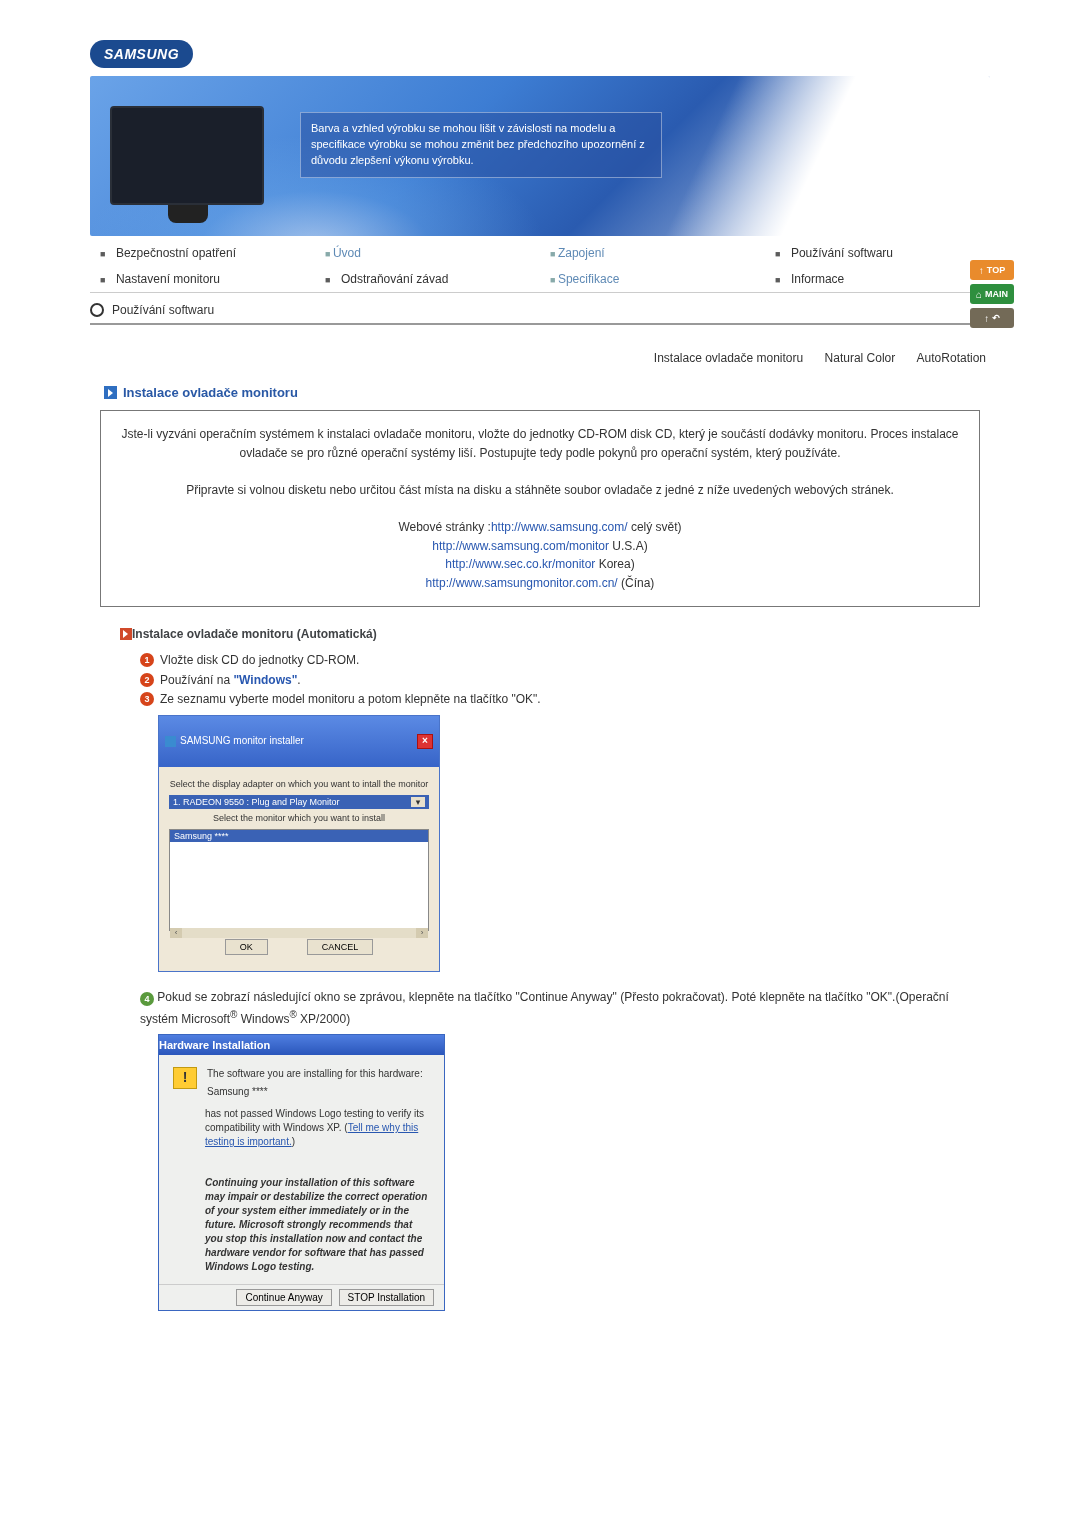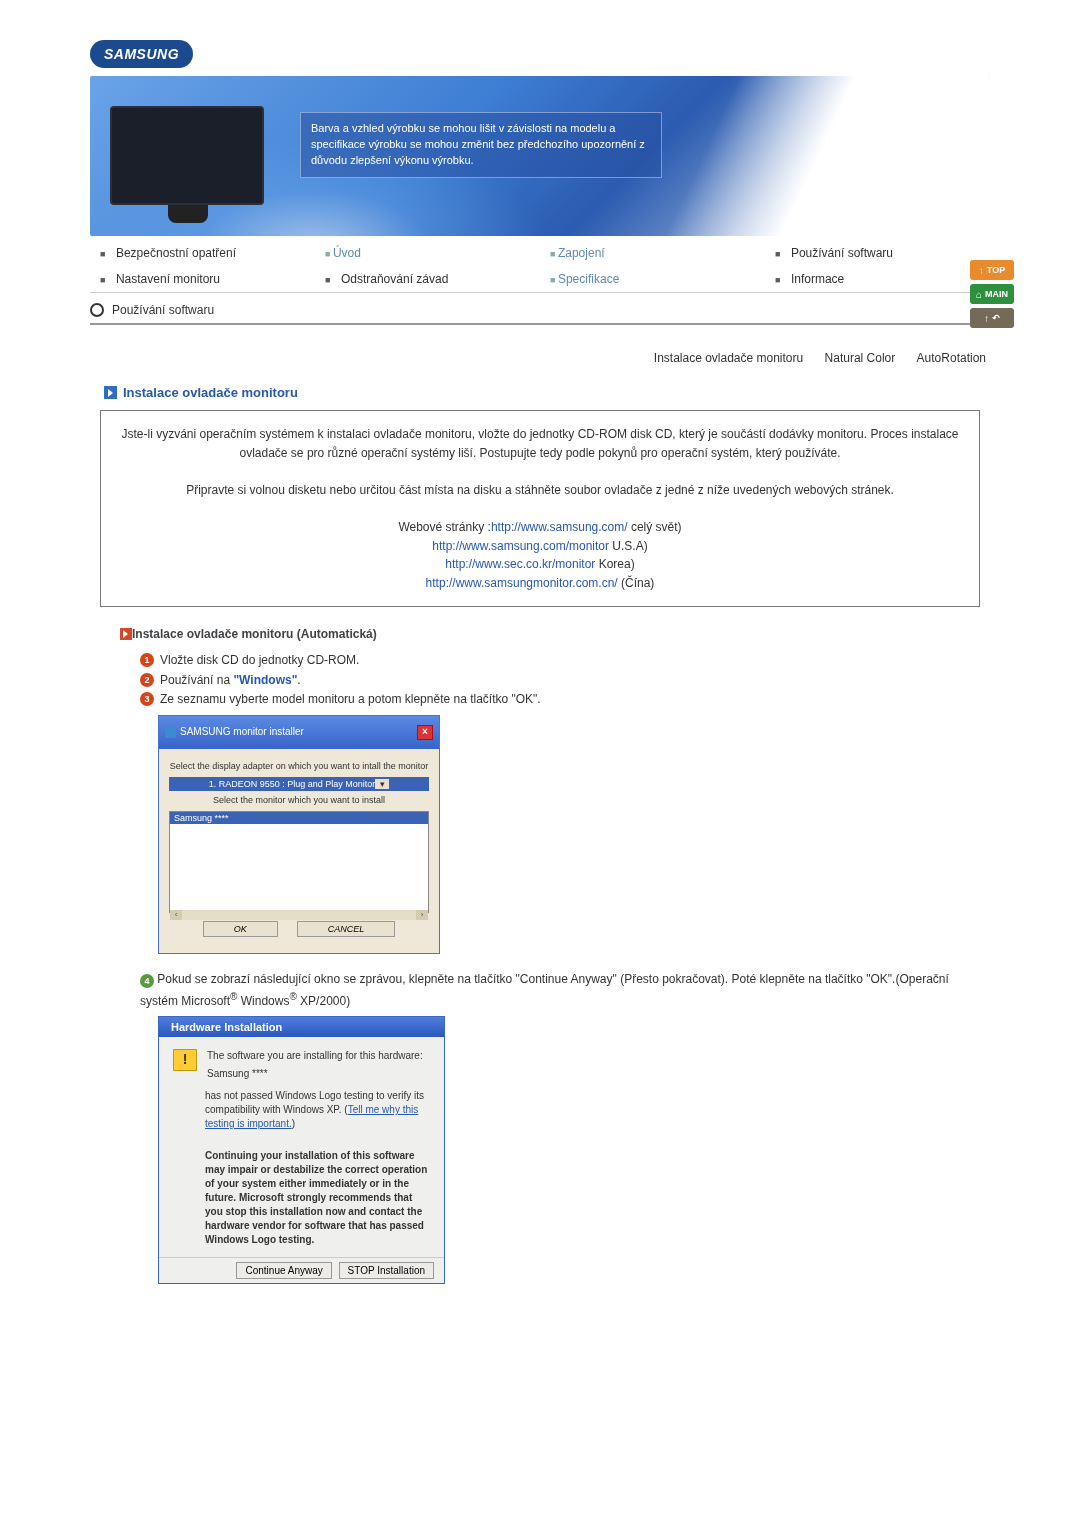--- a/index.html
+++ b/index.html
@@ -48,38 +48,38 @@
 .h-red .ic { width: 12px; height: 12px; background: #d14a2a; position: relative; }
 .h-red .ic::after { content: ""; position: absolute; left: 3px; top: 2px; border-left: 5px solid #fff; border-top: 4px solid transparent; border-bottom: 4px solid transparent; }
 
 .steps { margin: 0 0 0 50px; font-size: 12px; line-height: 1.6; }
 .step { display: flex; align-items: flex-start; gap: 6px; }
 .num { display: inline-block; width: 14px; height: 14px; border-radius: 50%; background: #d6441a; color: #fff; font-size: 9px; font-weight: bold; text-align: center; line-height: 14px; flex-shrink: 0; margin-top: 2px; }
 .num.g { background: #5a9a3d; }
 .step .t a { color: #2857b0; font-weight: bold; text-decoration: none; }
 
 .dlg { border: 1px solid #4a74c9; width: 280px; margin: 6px 0 16px 68px; background: #efe8d8; font-size: 10px; }
-.dlg .title { background: linear-gradient(#5b8ae4,#3764c8); color: #fff; padding: 9px 6px; display: flex; justify-content: space-between; align-items: center; font-size: 10px; }
+.dlg .title { background: linear-gradient(#5b8ae4,#3764c8); color: #fff; padding: 18px 6px; display: flex; justify-content: space-between; align-items: center; font-size: 10px; }
 .dlg .title .x { background: #d33; color: #fff; width: 14px; height: 13px; text-align: center; line-height: 12px; font-weight: bold; border: 1px solid #a11; }
 .dlg .body { padding: 8px 10px; }
 .dlg .prompt { text-align: center; font-size: 9px; margin: 4px 0 6px 0; color: #333; }
-.dlg .sel { background: #3a62b5; color: #fff; padding: 2px 4px; font-size: 9px; display: flex; justify-content: center; align-items: center; }
+.dlg .sel { background: #3a62b5; color: #fff; padding: 2px 4px; font-size: 9px; display: flex; justify-content: space-between; align-items: center; }
 .dlg .sel .dd { background: #e8e0cc; color: #333; width: 14px; text-align: center; }
 .dlg .listbox { background: #fff; border: 1px solid #888; height: 100px; margin-top: 4px; font-size: 9px; }
 .dlg .listbox .item { background: #3a62b5; color: #fff; padding: 1px 4px; }
 .dlg .listbox .scroll { height: 10px; background: #e4ddc8; display: flex; justify-content: space-between; margin-top: 86px; }
 .dlg .listbox .scroll span { width: 12px; background: #d4cbb0; text-align: center; line-height: 10px; font-size: 8px; color: #555; }
 .dlg .btns { text-align: center; padding: 8px 0; }
-.dlg .btns button { font-size: 9px; padding: 2px 30px; background: #e9e2cf; border: 1px solid #999; margin: 0 8px; font-style: italic; }
+.dlg .btns button { font-size: 9px; padding: 2px 14px; background: #e9e2cf; border: 1px solid #999; margin: 0 18px; }
 
 .para { margin: 0 20px 0 50px; font-size: 12px; line-height: 1.55; }
 .para .num { vertical-align: middle; }
 
 .hw-dlg { border: 1px solid #3a66c0; width: 285px; margin: 6px 0 0 68px; background: #eff0ee; font-size: 10px; }
-.hw-dlg .title { background: linear-gradient(#4f7ee0,#2a56bb); color: #fff; padding: 4px 12px; font-weight: bold; font-size: 11px; }
+.hw-dlg .title { background: linear-gradient(#4f7ee0,#2a56bb); color: #fff; padding: 4px 0; font-weight: bold; font-size: 11px; }
 .hw-dlg .body { padding: 12px 14px 10px 14px; font-size: 10px; line-height: 1.4; color: #333; }
 .hw-dlg .row { display: flex; gap: 10px; align-items: flex-start; margin-bottom: 8px; }
 .hw-dlg .warn { width: 22px; height: 20px; background: #ffcc33; border: 1px solid #c29a10; display: flex; align-items: center; justify-content: center; font-weight: bold; color: #333; font-size: 14px; flex-shrink: 0; }
 .hw-dlg .bold { font-weight: bold; }
 .hw-dlg a { color: #2857b0; text-decoration: underline; }
 .hw-dlg .btns { text-align: right; border-top: 1px solid #ccc; padding: 4px 10px; }
 .hw-dlg .btns button { font-size: 10px; padding: 2px 8px; background: #edece8; border: 1px solid #999; margin-left: 4px; }
 </style>
 </head>
 <body>
@@ -207,21 +207,21 @@
     <div class="body">
       <div class="row">
         <div class="warn">!</div>
         <div>
           <div>The software you are installing for this hardware:</div>
           <div style="margin-top:4px;">Samsung ****</div>
         </div>
       </div>
       <div style="margin-left:32px;">
         <span>has not passed Windows Logo testing to verify its compatibility with Windows XP. (</span><a href="#">Tell me why this testing is important.</a><span>)</span>
-        <div class="bold" style="margin-top:18px;">Continuing your installation of this software may impair or destabilize the correct operation of your system either immediately or in the future. Microsoft strongly recommends that you stop this installation now and contact the hardware vendor for software that has passed Windows Logo testing.</div>
+        <div class="bold" style="margin-top:27px;font-style:italic;">Continuing your installation of this software may impair or destabilize the correct operation of your system either immediately or in the future. Microsoft strongly recommends that you stop this installation now and contact the hardware vendor for software that has passed Windows Logo testing.</div>
       </div>
     </div>
     <div class="btns">
       <button>Continue Anyway</button>
       <button>STOP Installation</button>
     </div>
   </div>
 
 </div>
 

